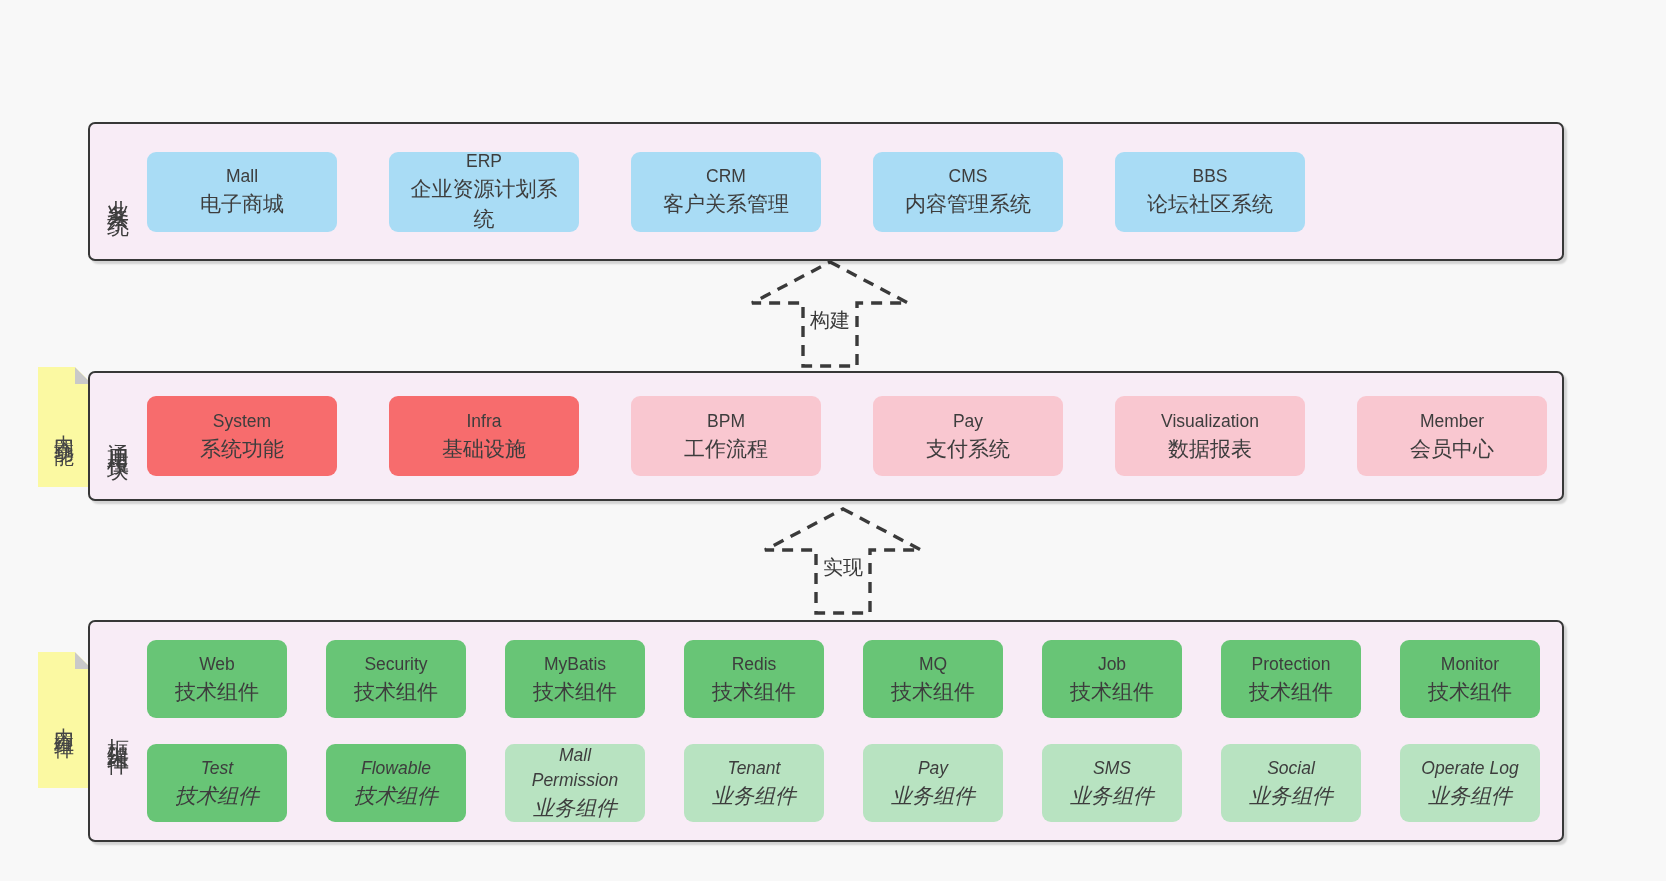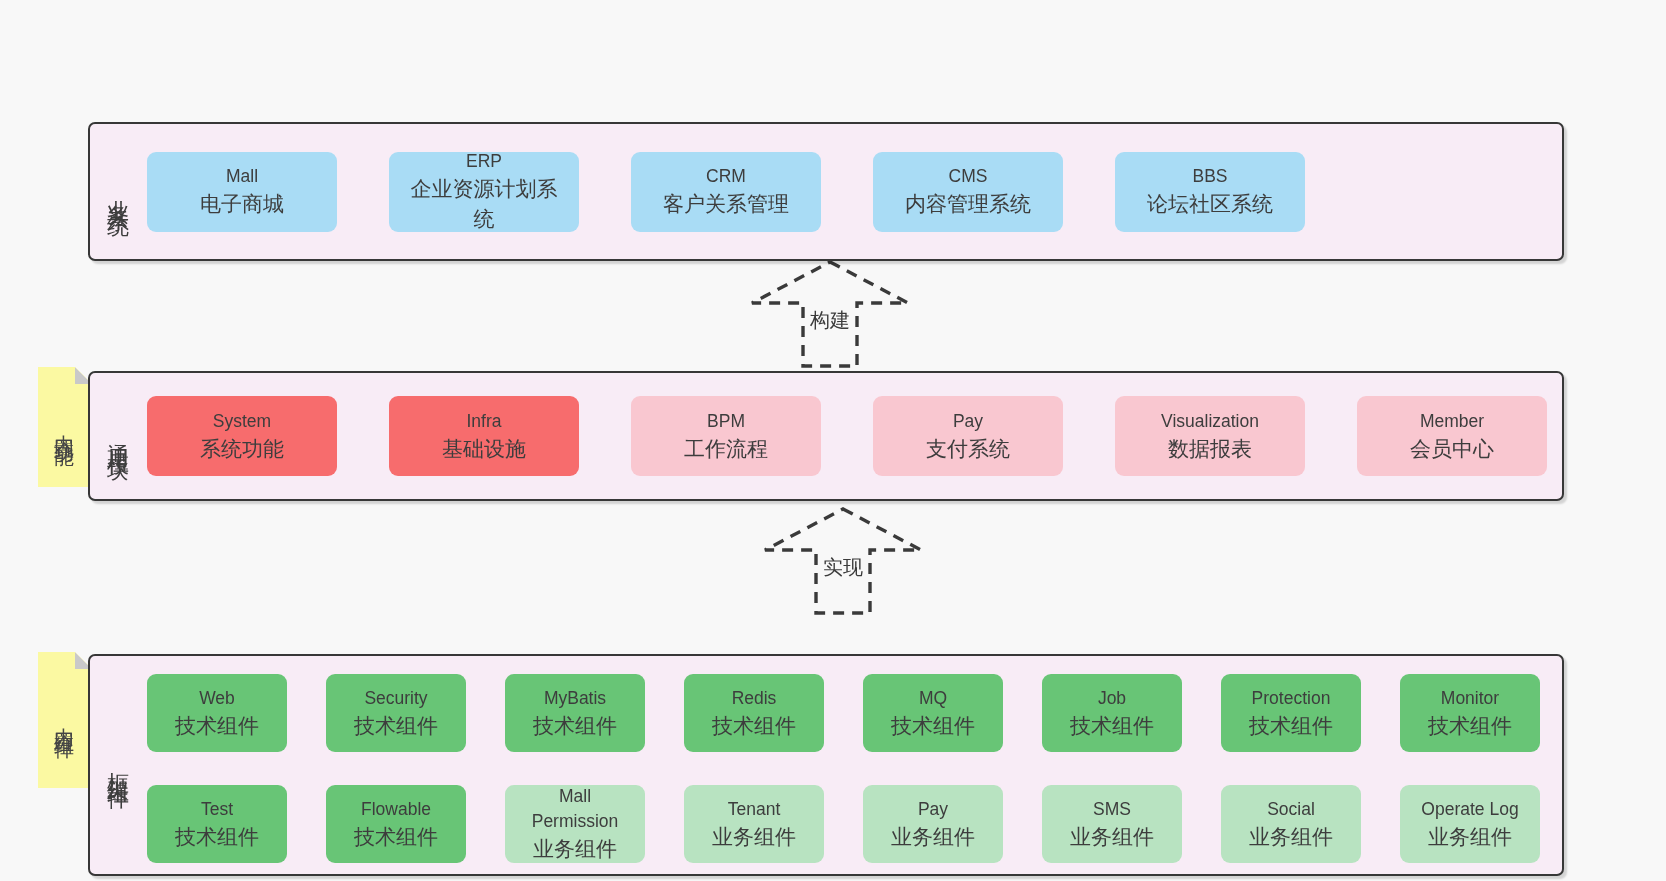--- a/index.html
+++ b/index.html
@@ -12,21 +12,21 @@
   
   .panel{
     position:absolute; left:88px;
     background:#f8ecf6;
     border:2px solid #373737; border-radius:7px;
     box-shadow:3px 3px 2px rgba(0,0,0,0.15);
     z-index:2;
   }
   #panel-business{top:122px; width:1472px; height:135px;}
   #panel-common{top:371px; width:1472px; height:126px;}
-  #panel-framework{top:620px; width:1472px; height:218px;margin-top:34px;}
+  #panel-framework{top:620px; width:1472px; height:218px;}
 
   .vlabel{
     position:absolute; left:13px; top:50%; transform:translateY(-50%);
     writing-mode:vertical-rl; text-orientation:upright;
     font-size:22px; letter-spacing:5px; color:#3d3d3d; white-space:nowrap;
   }
 
   .boxrow{
     position:absolute; left:57px; top:0; height:100%;
     display:flex; align-items:center; gap:52px;
@@ -35,21 +35,21 @@
     width:190px; height:80px; border-radius:9px;
     display:flex; flex-direction:column; justify-content:center;
     align-items:center; text-align:center; line-height:1.42;
     padding:0 20px; box-sizing:border-box;
   }
   .box-title{font-size:17.5px;}
   .box-sub{font-size:21px;}
 
   .frow{position:absolute; left:57px; display:flex; gap:39px;}
   #frow-1{top:18px;}
-  #frow-2{top:129px;}
+  #frow-2{top:122px;font-style:italic;}
   .frow .box{width:140px; height:78px;}
 
   .blue{background:#a9dcf5;}
   .red{background:#f76c6d;}
   .pink{background:#f9c7d0;}
   .green{background:#68c576;}
   .lightgreen{background:#b8e3c1;}
 
   
   .sticky{

